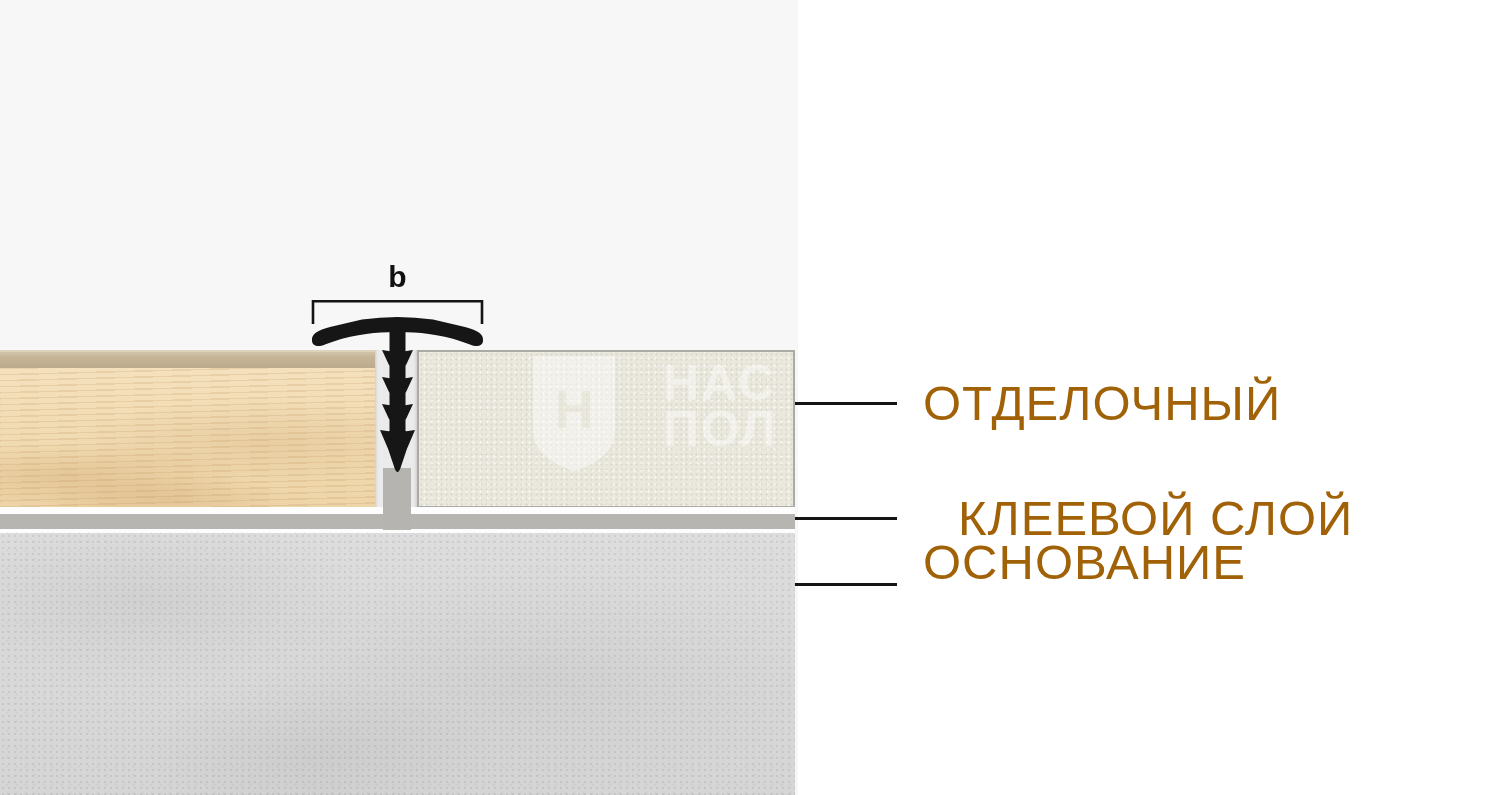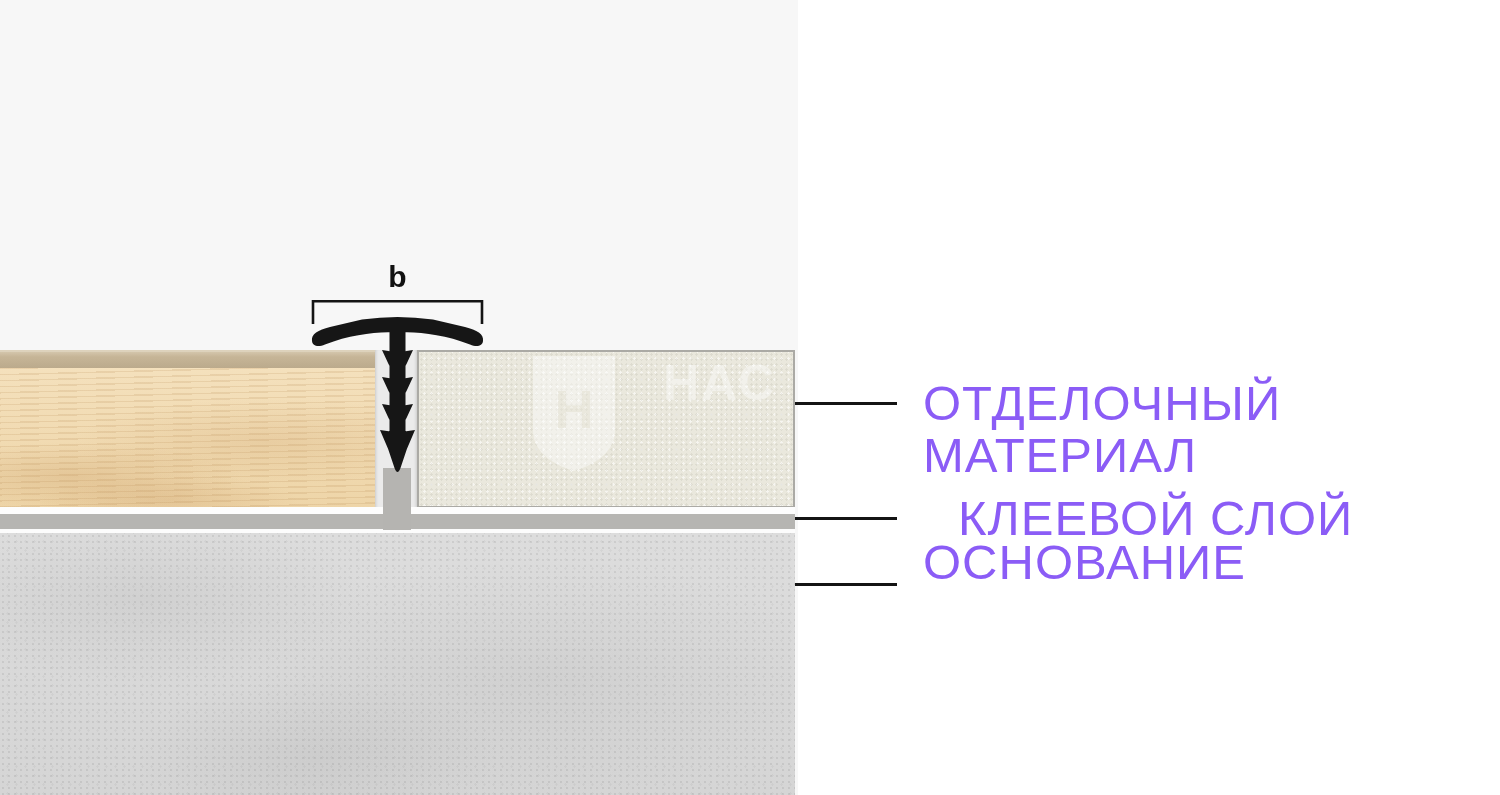--- a/index.html
+++ b/index.html
@@ -82,21 +82,21 @@
   .dim-label-b{
     position:absolute; left:313px; top:260px; width:169px; z-index:5;
     text-align:center; font-weight:700; font-size:30px; color:#111111;
   }
   
   .leader{position:absolute; height:3px; background:#141414; left:795px; width:102px;}
   .leader-1{top:402px;}
   .leader-2{top:517px;}
   .leader-3{top:583px;}
   .callout{
-    position:absolute; left:923px; color:#8b5cf6;
+    position:absolute; left:923px; color:#a16207;
     font-size:49px; line-height:52px; font-weight:300; letter-spacing:1px;
     white-space:nowrap;
   }
   .callout-1{top:377px;}
   .callout-2{top:492px;margin-left:35px;}
   .callout-3{top:536px;}
   .callout span{display:block;}
 </style>
 </head>
 <body>
@@ -113,20 +113,21 @@
     <div class="adhesive-plug"></div>
 
     <div class="finish-block">
       <div class="watermark">
         <svg class="wm-shield" width="90" height="120" viewBox="0 0 90 120">
           <path d="M4 2 H86 V76 C86 97 68 110 45 117 C22 110 4 97 4 76 Z" fill="#ffffff"></path>
           <text x="45" y="74" text-anchor="middle" font-size="54" font-weight="800" fill="#eae8dd" font-family="Liberation Sans, sans-serif">Н</text>
         </svg>
         <div class="wm-text">
           <span>НАС</span><br>
+          <span>ПОЛ</span>
         </div>
       </div>
     </div>
 
     <div class="white-strip-1"></div>
     <div class="adhesive-layer"></div>
     <div class="white-strip-2"></div>
     <div class="base-layer"></div>
 
     <svg class="profile-svg" width="798" height="795" viewBox="0 0 798 795">
@@ -155,21 +156,20 @@
 
     <div class="dim-label-b">b</div>
   </div>
 
   <div class="leader leader-1"></div>
   <div class="leader leader-2"></div>
   <div class="leader leader-3"></div>
 
   <div class="callout callout-1">
     <span>ОТДЕЛОЧНЫЙ</span>
-    <span>МАТЕРИАЛ</span>
   </div>
   <div class="callout callout-2">
     <span>КЛЕЕВОЙ СЛОЙ</span>
   </div>
   <div class="callout callout-3">
     <span>ОСНОВАНИЕ</span>
   </div>
 
 </div>
 

